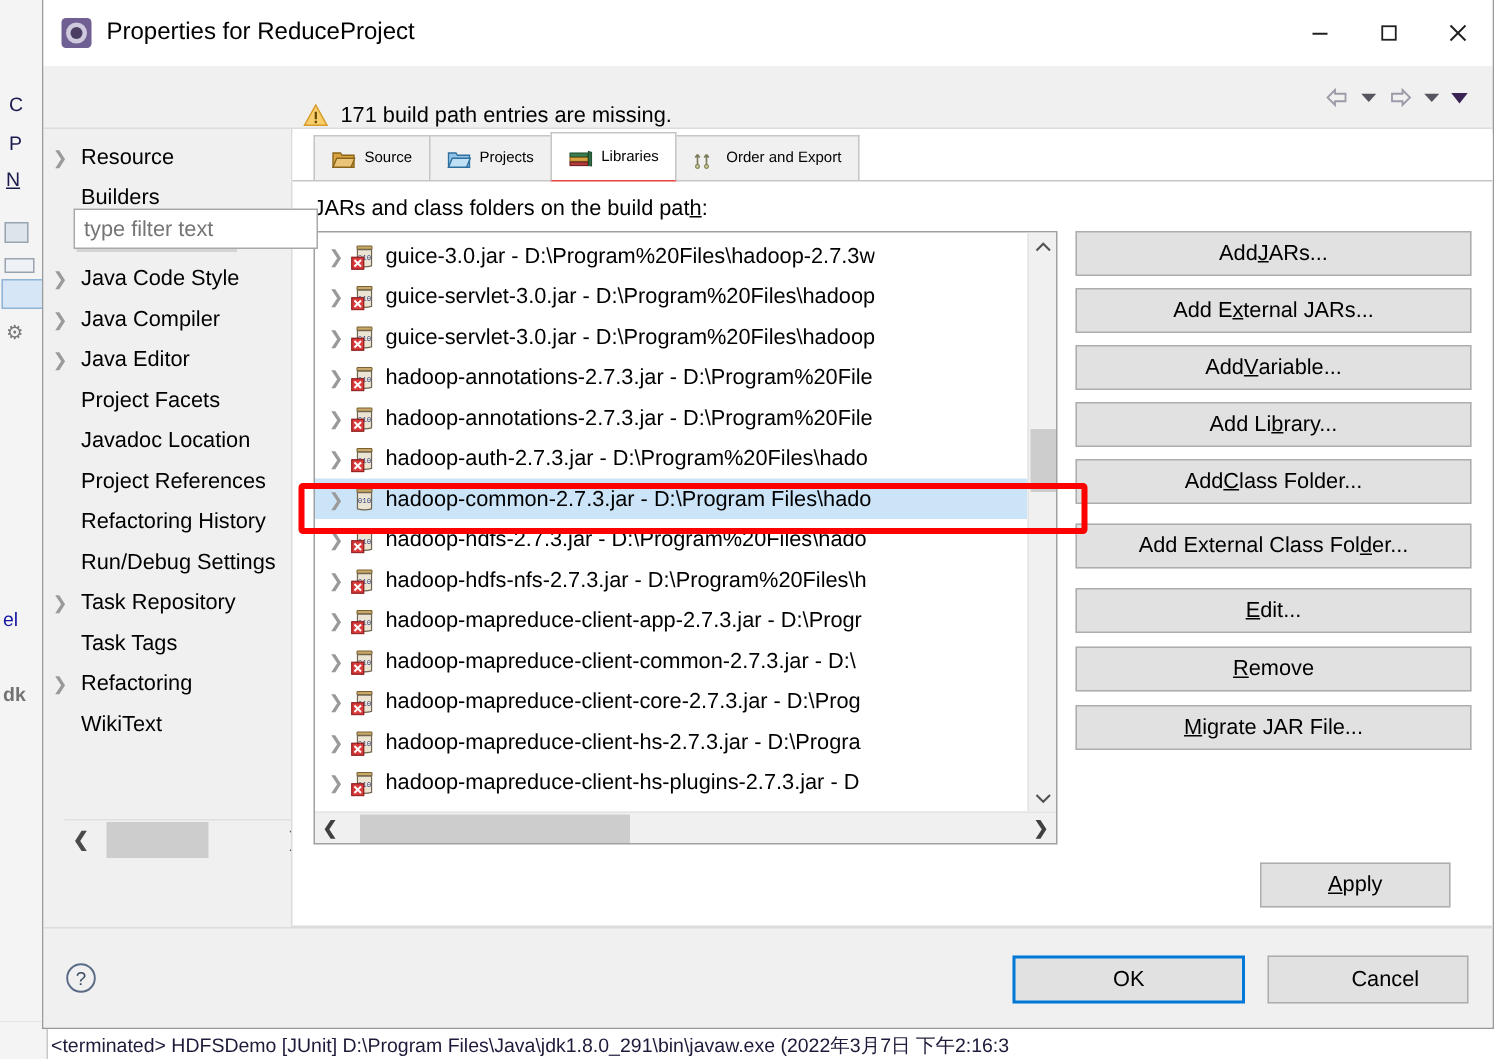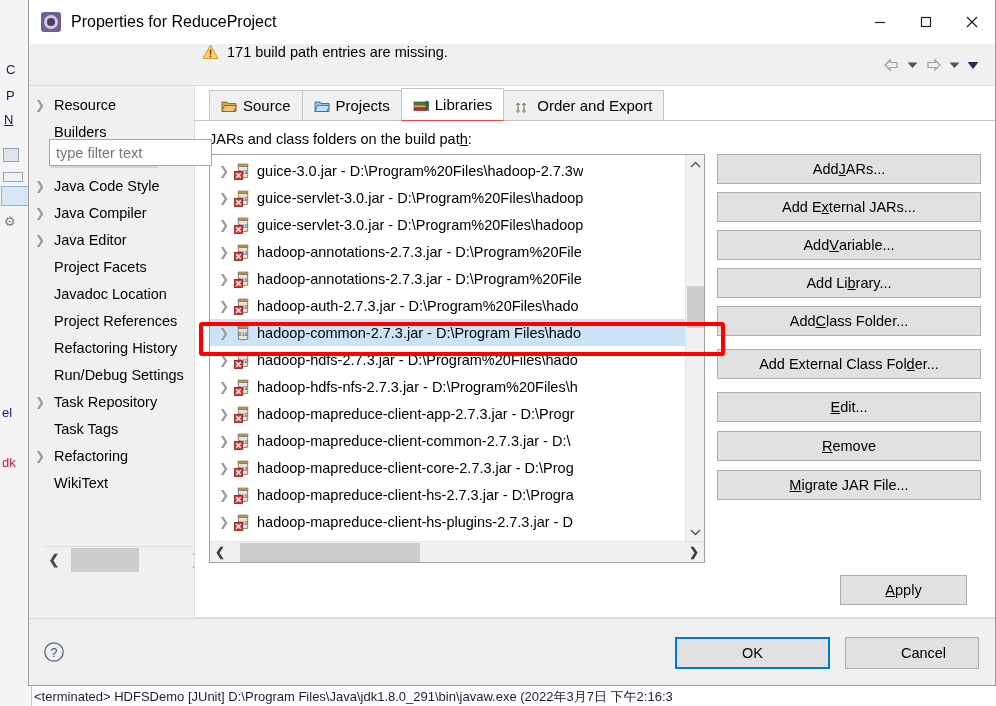--- a/index.html
+++ b/index.html
@@ -99,21 +99,21 @@
   .wc {
     width: 46px; display: flex; align-items: center; justify-content: center;
     font-size: 15px; color: #202020;
   }
   .wc svg { display: block; }
 
   
   #header-bar {
     height: 42px;
     background: #f0f0f0;
-    display: flex; align-items: flex-start;
+    display: flex; align-items: flex-end;
     border-bottom: 1px solid #dcdcdc;
     flex: none;
     position: relative;
   }
   #header-left-pad { width: 165px; flex: none; }
   #warn-wrap {
     display: flex; align-items: center; gap: 8px;
     margin-left: 8px;
   }
   #warn-icon { width: 17px; height: 16px; flex: none; }
@@ -203,21 +203,21 @@
     display: flex; align-items: flex-end;
     padding-left: 14px;
     border-bottom: 1px solid #c6c6c6;
     background: #ffffff;
     margin-top: 3px;
   }
   .tab {
     height: 30px;
     display: flex; align-items: center; gap: 6px;
     padding: 0 11px;
-    font-size: 15px; color: #000000;
+    font-size: 10px; color: #000000;
     background: #f0f0f0;
     border: 1px solid #c6c6c6;
     border-bottom: none;
     margin-right: -1px;
     white-space: nowrap;
   }
   .tab.active {
     background: #ffffff;
     height: 33px;
     position: relative; z-index: 2;
@@ -399,21 +399,21 @@
 <div id="bg-workbench">
   <div id="bg-left-strip">
     <div class="bg-frag" style="left:6px; top:62px;">C</div>
     <div class="bg-frag" style="left:6px; top:88px;">P</div>
     <div class="bg-frag" style="left:4px; top:112px; text-decoration:underline;">N</div>
     <div class="bg-icon-box" style="left:3px; top:148px; width:16px; height:14px;"></div>
     <div class="bg-icon-box" style="left:3px; top:172px; width:20px; height:10px; background:#eef2f7;"></div>
     <div class="bg-icon-box" style="left:1px; top:186px; width:28px; height:20px; background:#d6e6f6; border-color:#8fb4d6;"></div>
     <div class="bg-frag" style="left:4px; top:214px; color:#7a7a7a;">⚙</div>
     <div class="bg-frag" style="left:2px; top:405px; color:#1515a0;">el</div>
-    <div class="bg-frag" style="left:2px; top:455px; color:#be185d;">dk</div>
+    <div class="bg-frag" style="left:2px; top:455px; color:#737373;font-weight:bold;">dk</div>
   </div>
 
   <div id="bg-console-strip"></div>
   <div id="bg-console-left-edge"></div>
   <div id="bg-console-line">&lt;terminated&gt; HDFSDemo [JUnit] D:\Program Files\Java\jdk1.8.0_291\bin\javaw.exe (2022年3月7日 下午2:16:3</div>
 </div>
 
 <div id="dialog">
 
   <div id="titlebar">

